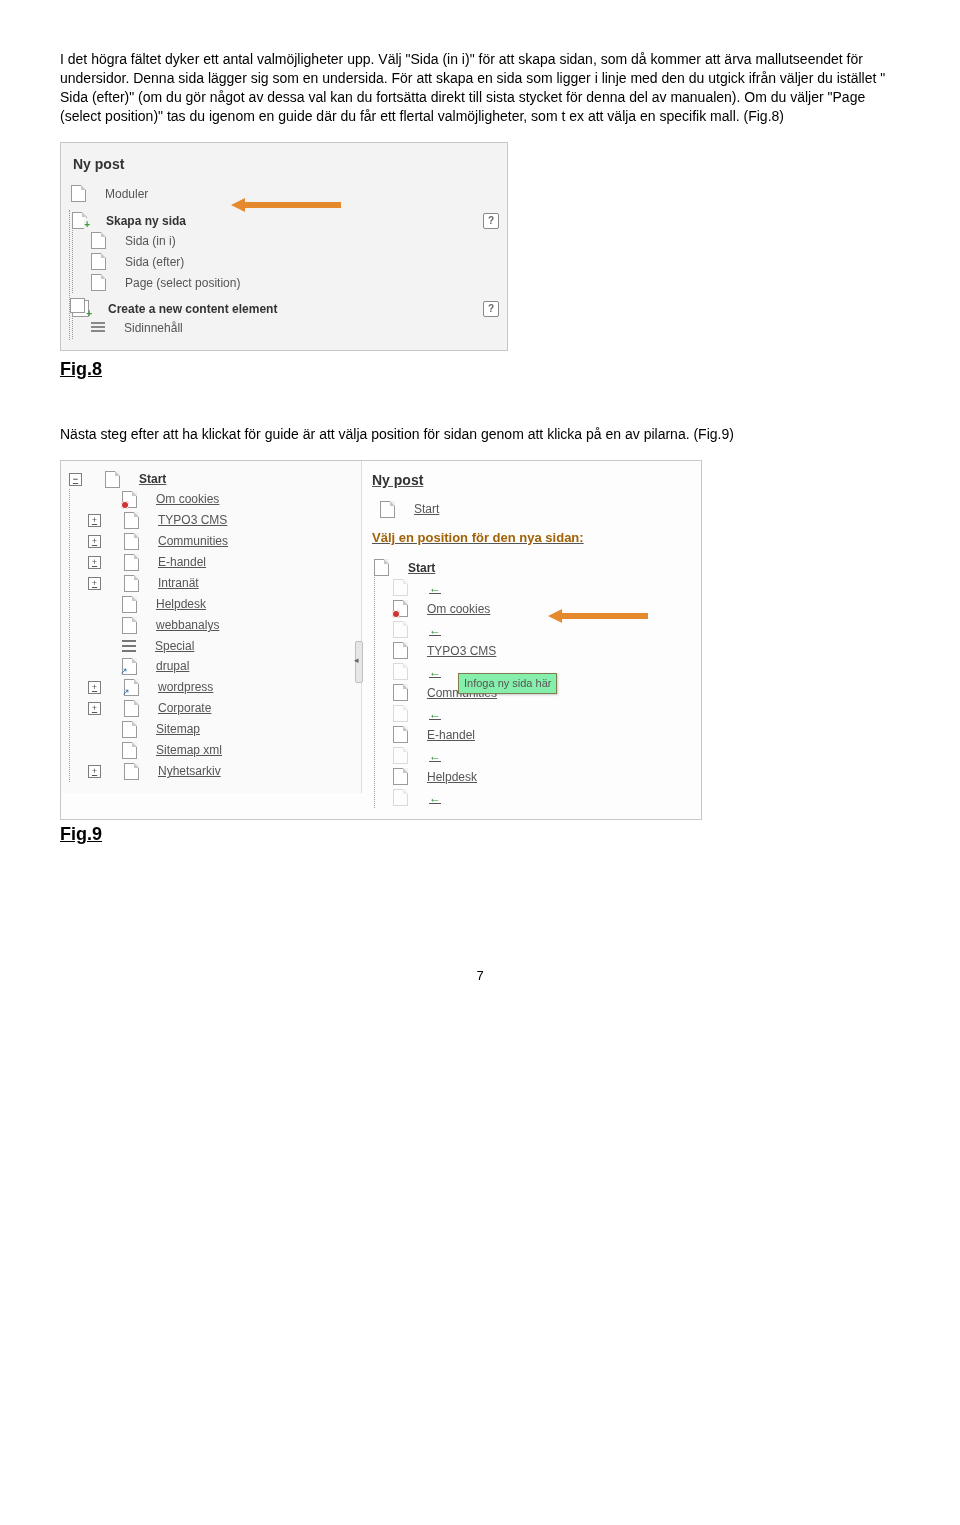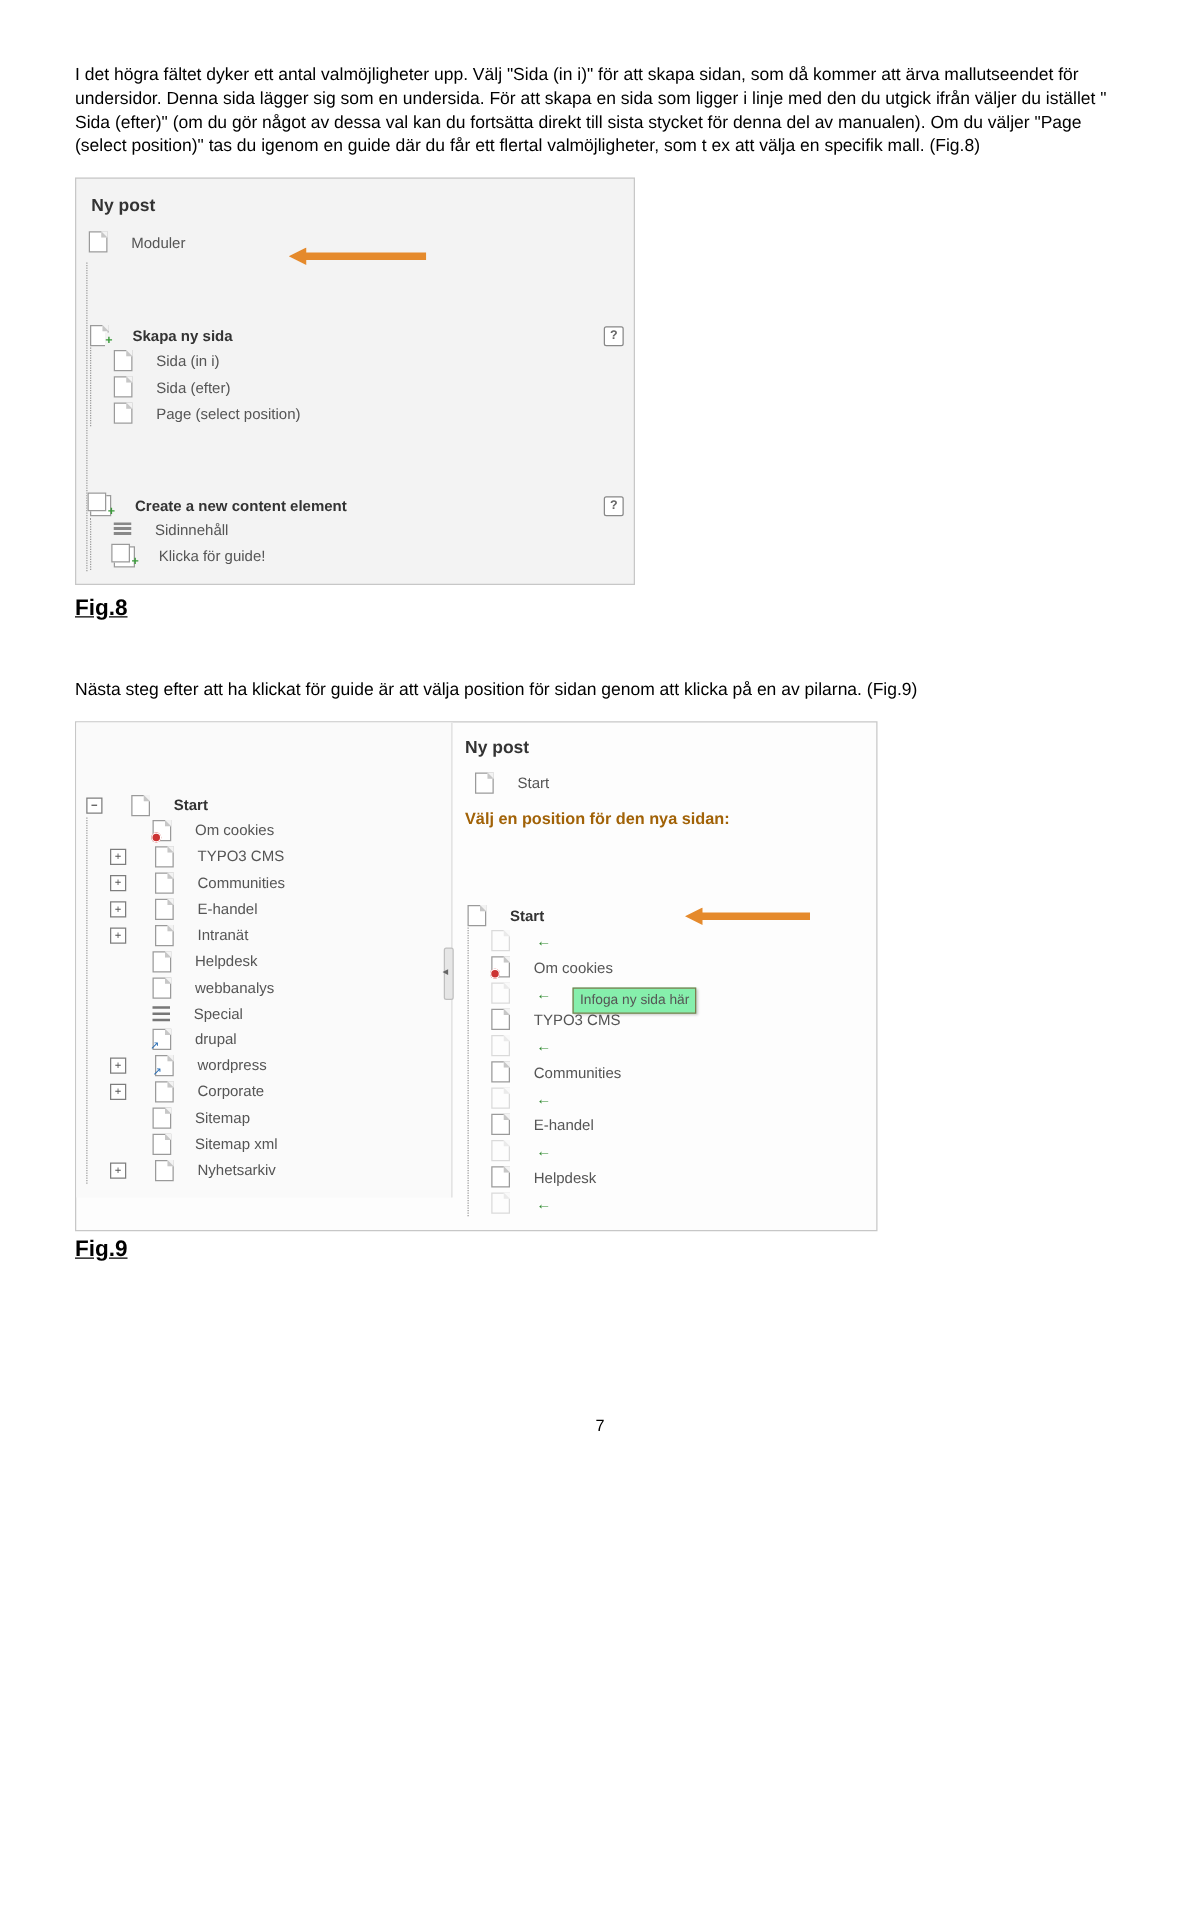--- a/index.html
+++ b/index.html
@@ -46,21 +46,21 @@
   .tree li {
     padding: 1px 0 1px 0;
     position: relative;
   }
   .tree-row {
     display: flex;
     align-items: center;
     gap: 19px;
     padding: 1px 0;
   }
-  .tree-row.bold { font-weight: bold; color: #333; margin-top: 48px; }
+  .tree-row.bold { font-weight: bold; color: #333; }
   .dotted-v {
     border-left: 1px dotted #9a9a9a;
     margin-left: 8px;
     padding-left: 10px;
   }
   .exp {
     display: inline-flex;
     width: 11px;
     height: 11px;
     align-items: center;
@@ -168,20 +168,21 @@
   .fig9wrap{
     display:flex;
     align-items:flex-start;
     border:1px solid #c7c7c7;
     background:#fdfdfd;
     width:640px;
     position:relative;
     font-family: Verdana, Arial, sans-serif;
     font-size:12px;
     color:#555;
+    text-decoration:underline;
   }
   .fig9left{
     width:290px;
     border-right:1px solid #ddd;
     padding:8px 4px 10px 6px;
     background:#fafafa;
   }
   .fig9right{
     flex:1;
     padding:8px 10px 10px 10px;
@@ -287,26 +288,20 @@
           <span style="flex:1"></span>
           <span class="help">?</span>
         </div>
         <ul class="dotted-v">
           <li>
               <div class="tree-row">
             <span class="linesicon"></span>
             <span>Sidinnehåll</span>
           </div>
             </li>
-          <li>
-              <div class="tree-row">
-            <span class="stackicon add"></span>
-            <span>Klicka för guide!</span>
-          </div>
-            </li>
         </ul>
       </li>
     </ul>
   </div>
   <div class="arrow-orange arrow1">
     <svg viewBox="0 0 110 14">
         <polygon points="0,7 14,0 14,4 110,4 110,10 14,10 14,14" fill="#e58a2c"></polygon>
       </svg>
   </div>
 </div>

